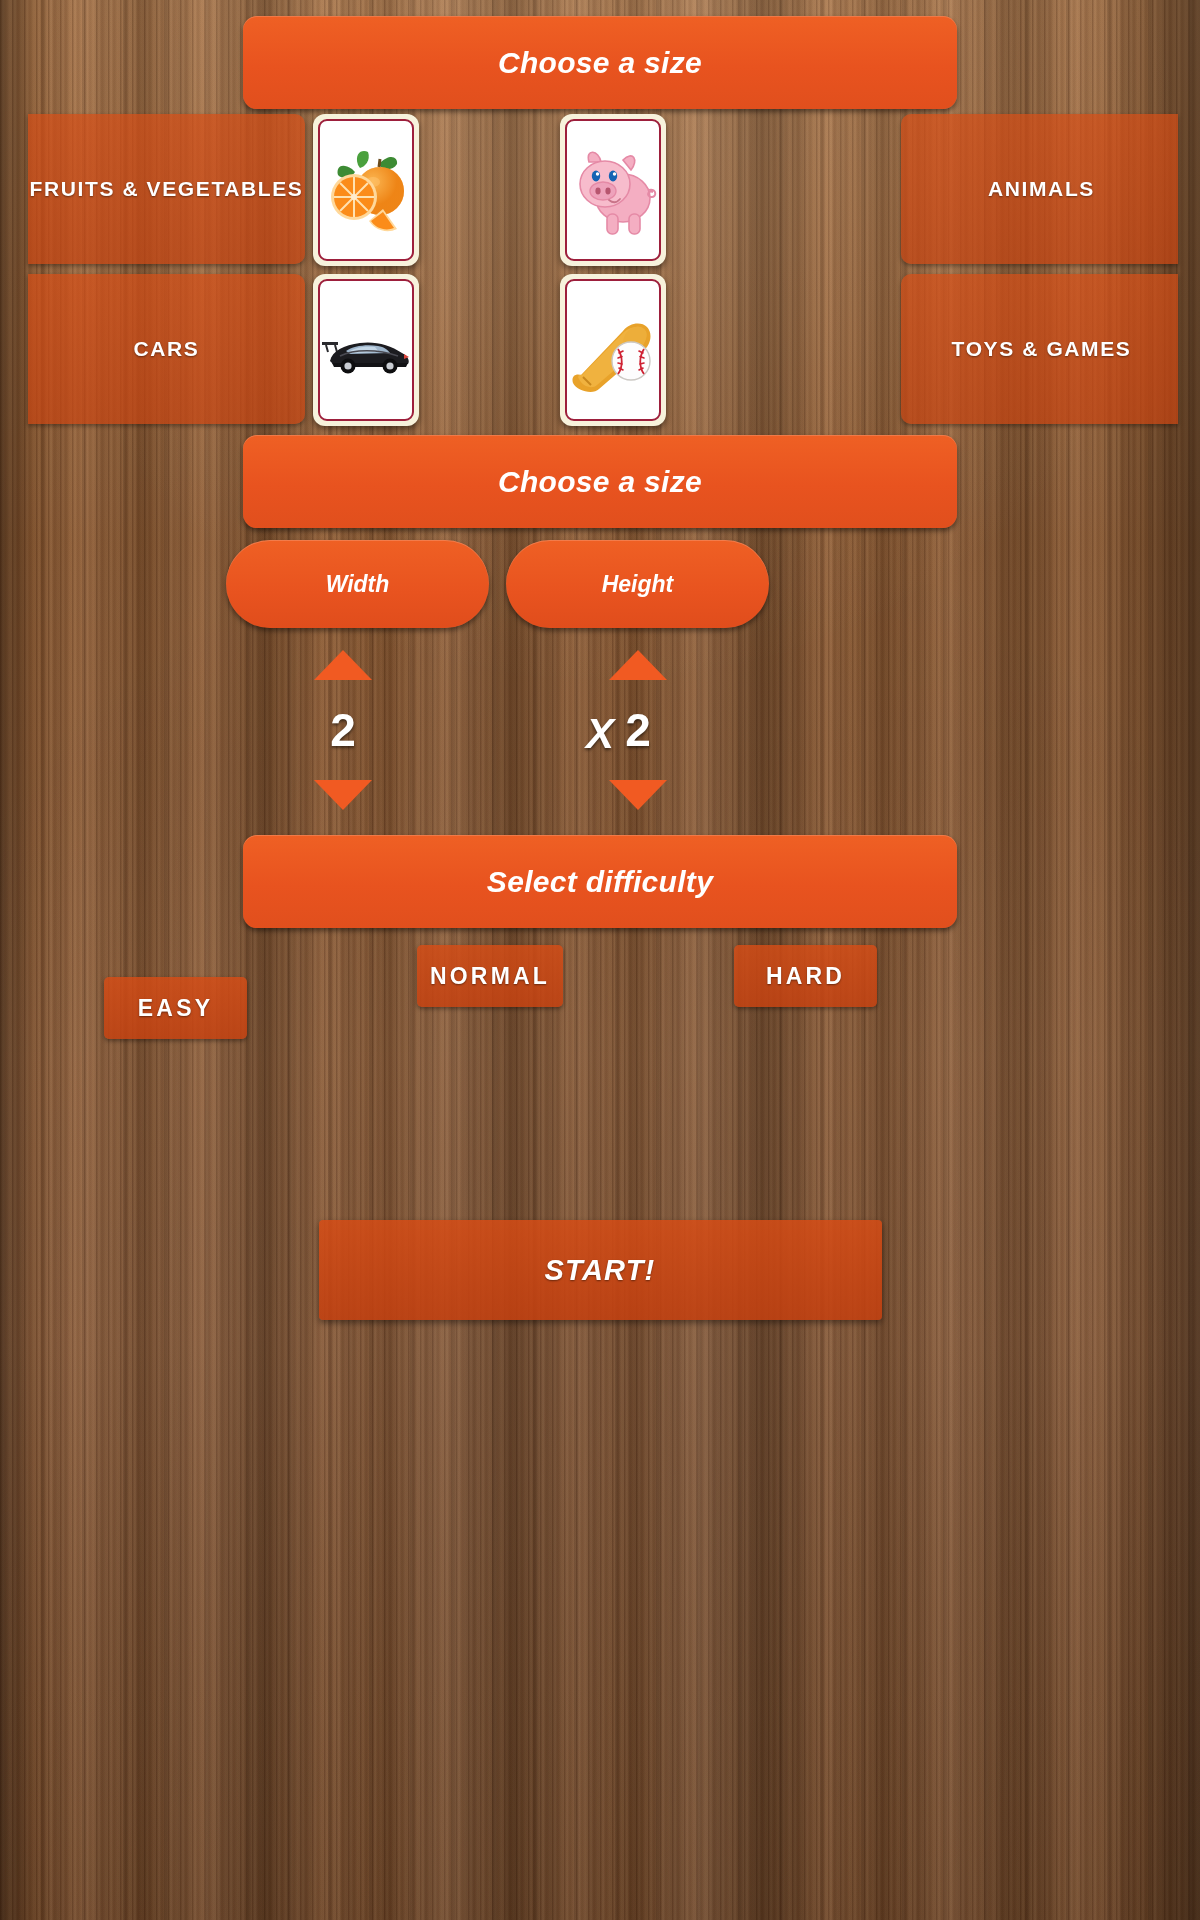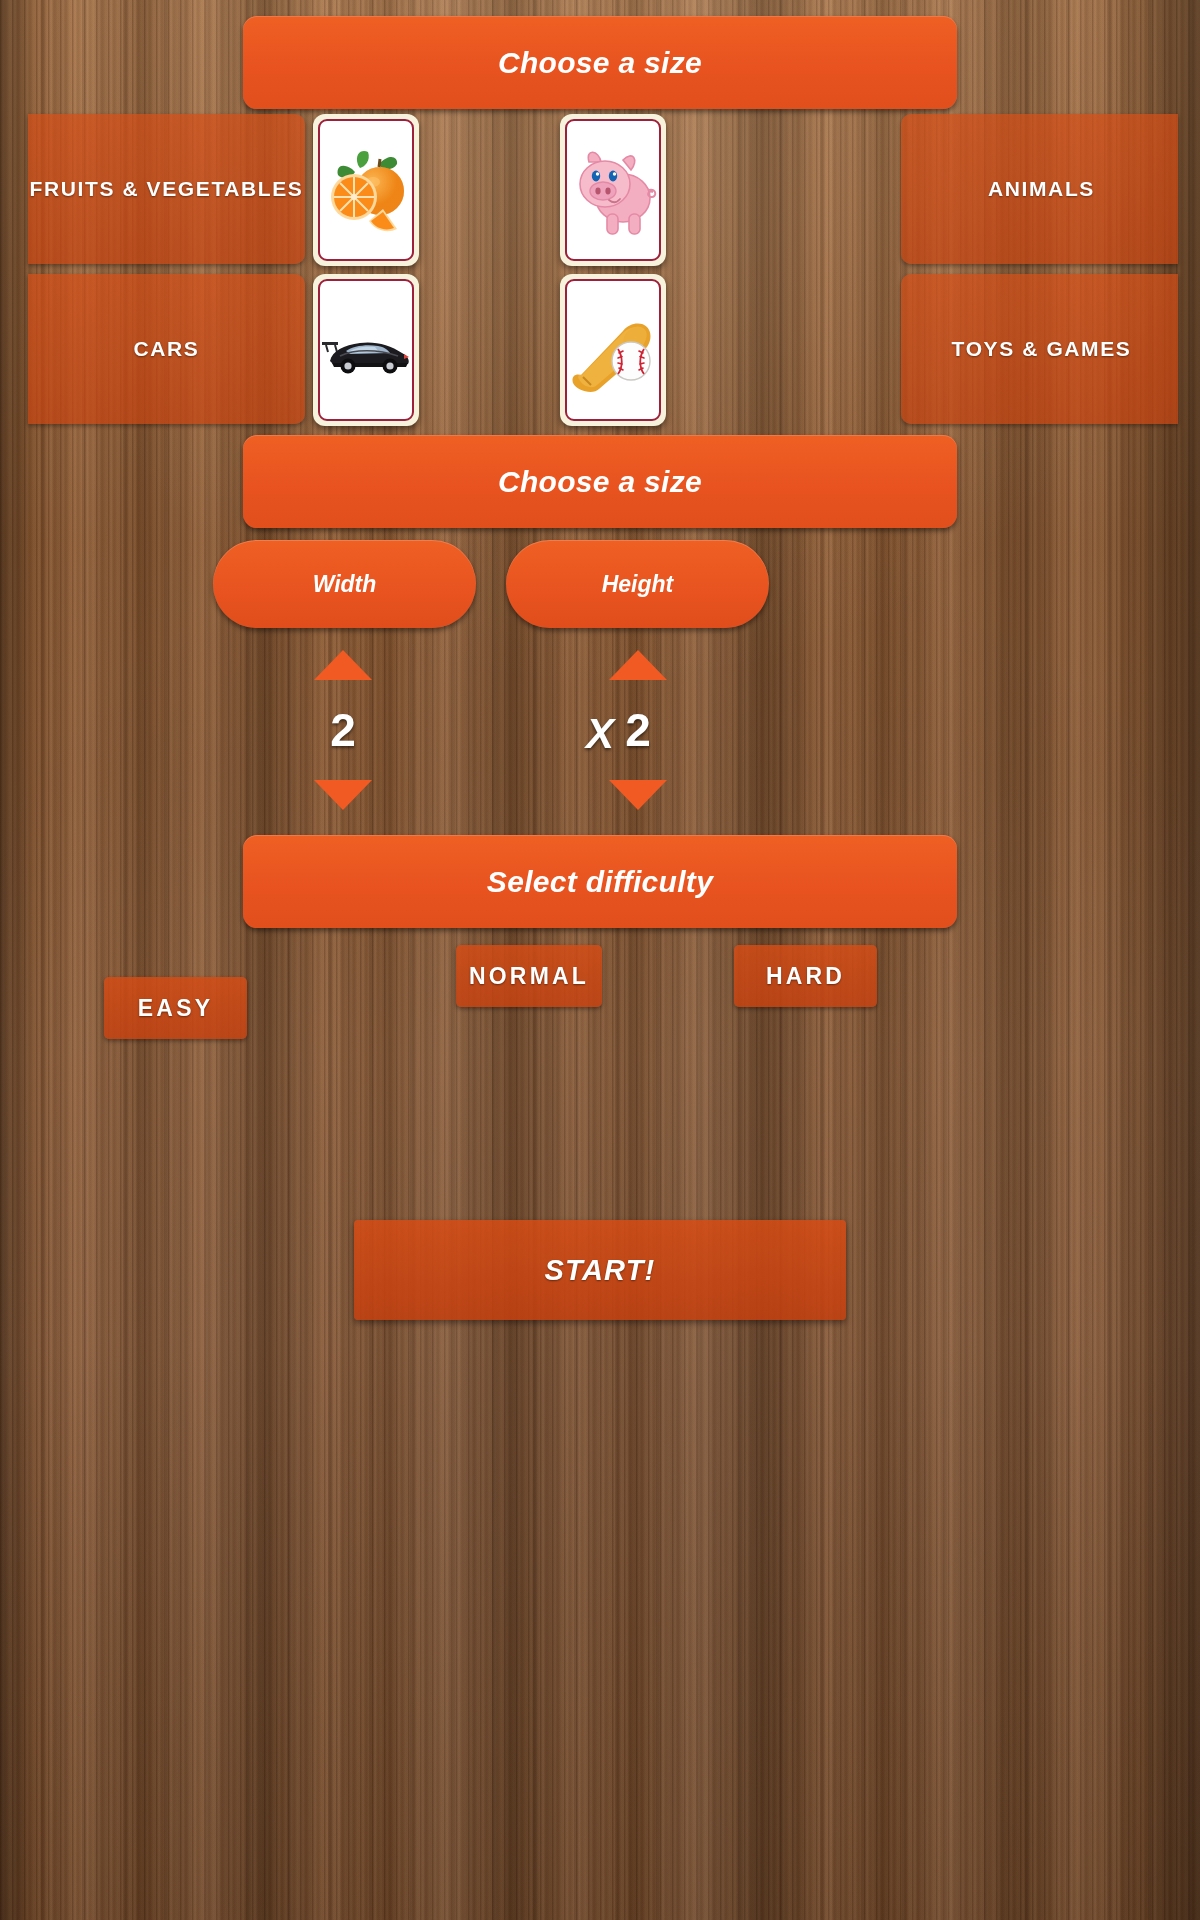--- a/index.html
+++ b/index.html
@@ -89,21 +89,21 @@
 
   
   .pill-row{ position:relative; height:88px; }
   .size-pill{
     position:absolute; top:0; width:263px; height:88px; border-radius:44px;
     background:linear-gradient(180deg,#ef6024 0%, #e8531f 60%, #e04d1c 100%);
     display:flex; align-items:center; justify-content:center;
     color:#fff; font-size:23px; font-weight:bold; font-style:italic;
     box-shadow:0 3px 5px rgba(0,0,0,.42), inset 0 1px 0 rgba(255,255,255,.18);
   }
-  .size-pill.w{ left:213px; }
+  .size-pill.w{ left:226px; }
   .size-pill.h{ left:506px; }
 
   
   .stepper-zone{ position:relative; height:195px; }
   .stepper{ position:absolute; top:0; width:120px; text-align:center; }
   .stepper.w{ left:283px; }
   .stepper.h{ left:578px; }
   .tri{
     width:0;height:0;margin:0 auto;
     border-left:29px solid transparent; border-right:29px solid transparent;
@@ -125,27 +125,27 @@
   .diff-btn{
     position:absolute; top:0; height:62px;
     background:linear-gradient(180deg, rgba(214,76,21,.82) 0%, rgba(196,66,17,.86) 100%);
     border-radius:5px;
     display:flex; align-items:center; justify-content:center;
     color:#fff; font-size:23px; font-weight:bold; letter-spacing:3.2px;
     text-shadow:0 1px 2px rgba(0,0,0,.45);
     box-shadow:0 2px 4px rgba(0,0,0,.38);
   }
   .diff-btn.d0{ left:104px;  width:143px;margin-top:32px; }
-  .diff-btn.d1{ left:417px;  width:146px;margin-left:39px; }
+  .diff-btn.d1{ left:417px;  width:146px; }
   .diff-btn.d2{ left:734px;  width:143px; }
 
   
   .start-wrap{ display:flex; justify-content:center; }
   .start-btn{
-    width:492px; height:100px; border-radius:4px;
+    width:563px; height:100px; border-radius:4px;
     background:linear-gradient(180deg, rgba(214,76,21,.85) 0%, rgba(194,64,16,.88) 100%);
     display:flex; align-items:center; justify-content:center;
     color:#fff; font-size:29px; font-weight:bold; font-style:italic;
     letter-spacing:1.2px; text-shadow:0 1px 2px rgba(0,0,0,.45);
     box-shadow:0 3px 6px rgba(0,0,0,.40);
   }
 
   svg{ display:block; }
 </style>
 </head>

